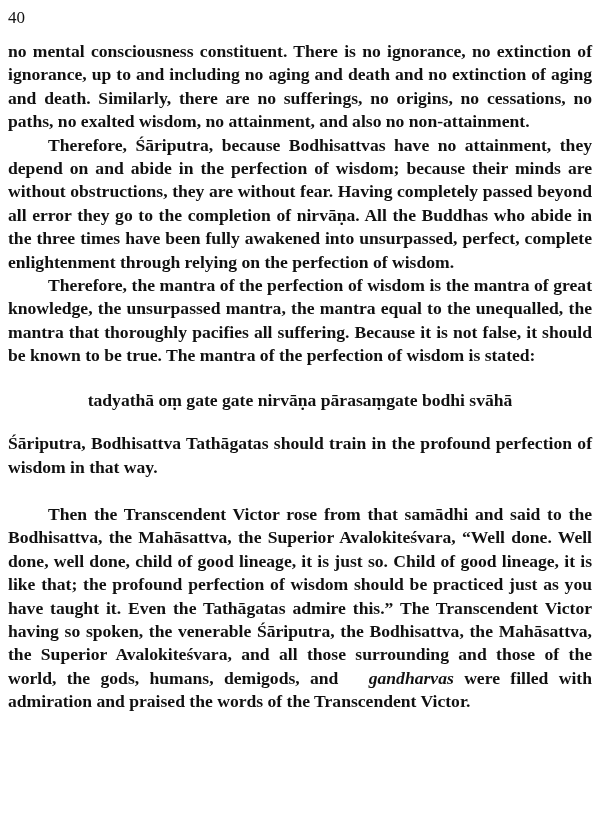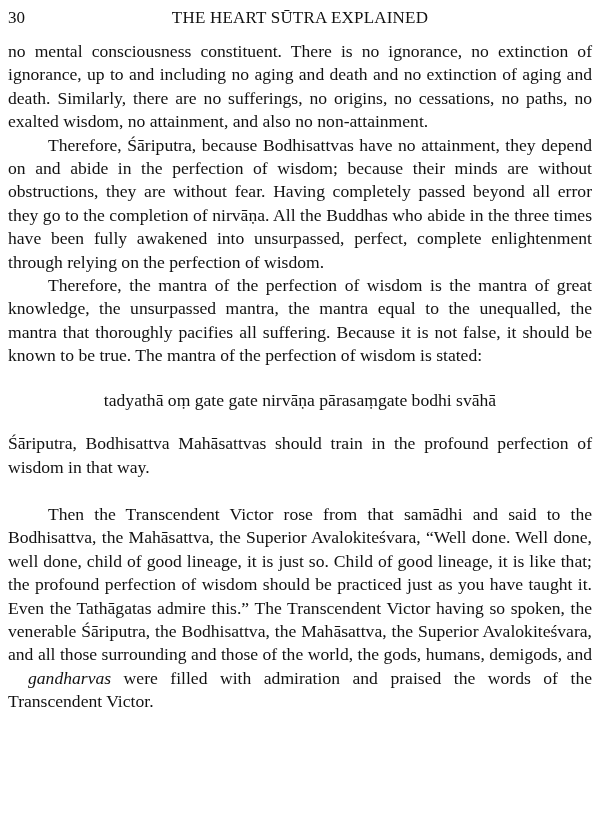--- a/index.html
+++ b/index.html
@@ -8,38 +8,37 @@
       font-family: "Liberation Serif", "DejaVu Serif", serif;
       color: #111111;
     }
     .page { position: absolute; left: 8px; top: 0; width: 584px; }
     .running-head {
       position: relative; height: 30px; margin-top: 6px;
       font-size: 17px; line-height: 24px;
     }
     .page-number { position: absolute; left: 0; top: 0; }
     .running-title { position: absolute; left: 0; right: 0; top: 0; text-align: center; letter-spacing: 0.2px; }
-    .body-text { margin-top: 4px; font-size: 17.6px; line-height: 23.4px; }
+    .body-text { margin-top: 4px; font-size: 17.6px; line-height: 23.4px; font-weight: bold; }
     p { margin: 0; text-align: justify; }
     p.indent { text-indent: 40px; }
     .mantra { text-align: center; margin: 21px 0 20px 0; }
     .spacer-large { height: 24px; }
     em { font-style: italic; margin-left: 20px; }
   </style>
 </head>
 <body>
 
 <div class="page">
   <div class="running-head">
-    <span class="page-number">30</span>
-    <span class="running-title">THE HEART SŪTRA EXPLAINED</span>
+    <span class="page-number">40</span>
   </div>
 
   <div class="body-text">
     <p>no mental consciousness constituent.  There is no ignorance, no extinction of ignorance, up to and including no aging and death and no extinction of aging and death.  Similarly, there are no sufferings, no origins, no cessations, no paths, no exalted wisdom, no attainment, and also no non-attainment.</p>
     <p class="indent">Therefore, Śāriputra, because Bodhisattvas have no attainment, they depend on and abide in the perfection of wisdom; because their minds are without obstructions, they are without fear.  Having completely passed beyond all error they go to the completion of nirvāṇa.  All the Buddhas who abide in the three times have been fully awakened into unsurpassed, perfect, complete enlightenment through relying on the perfection of wisdom.</p>
     <p class="indent">Therefore, the mantra of the perfection of wisdom is the mantra of great knowledge, the unsurpassed mantra, the mantra equal to the unequalled, the mantra that thoroughly pacifies all suffering.  Because it is not false, it should be known to be true.  The mantra of the perfection of wisdom is stated:</p>
     <p class="mantra">tadyathā oṃ gate gate nirvāṇa pārasaṃgate bodhi svāhā</p>
-    <p>Śāriputra, Bodhisattva Mahāsattvas should train in the profound perfection of wisdom in that way.</p>
+    <p>Śāriputra, Bodhisattva Tathāgatas should train in the profound perfection of wisdom in that way.</p>
     <div class="spacer-large"></div>
     <p class="indent"><span>Then the Transcendent Victor rose from that samādhi and said to the Bodhisattva, the Mahāsattva, the Superior Avalokiteśvara, “Well done.  Well done, well done, child of good lineage, it is just so. Child of good lineage, it is like that; the profound perfection of wisdom should be practiced just as you have taught it.  Even the Tathāgatas admire this.”  The Transcendent Victor having so spoken, the venerable Śāriputra, the Bodhisattva, the Mahāsattva, the Superior Avalokiteśvara, and all those surrounding and those of the world, the gods, humans, demigods, and </span><em>gandharvas</em><span> were filled with admiration and praised the words of the Transcendent Victor.</span></p>
   </div>
 </div>
 
 </body></html>

